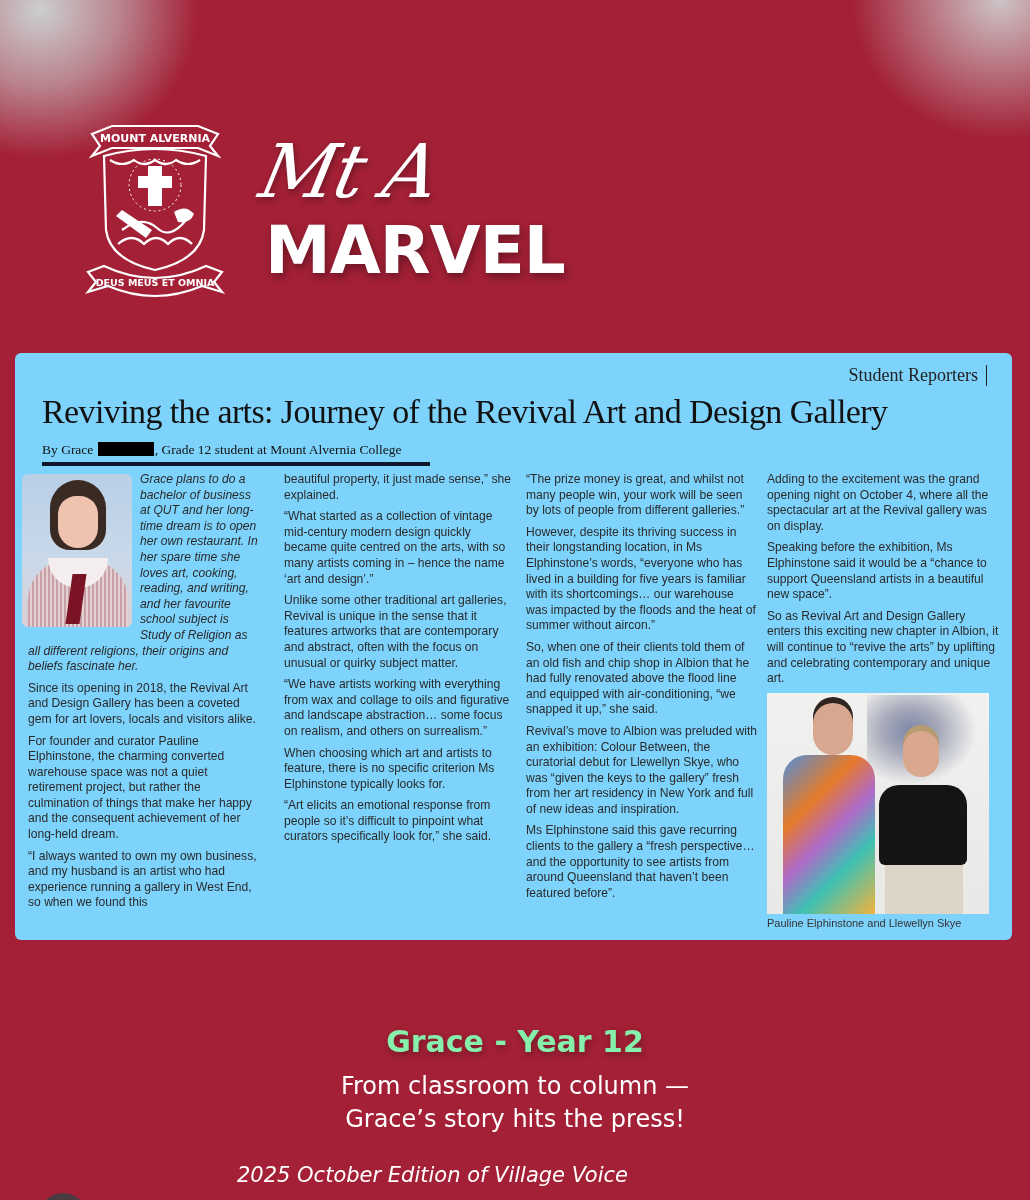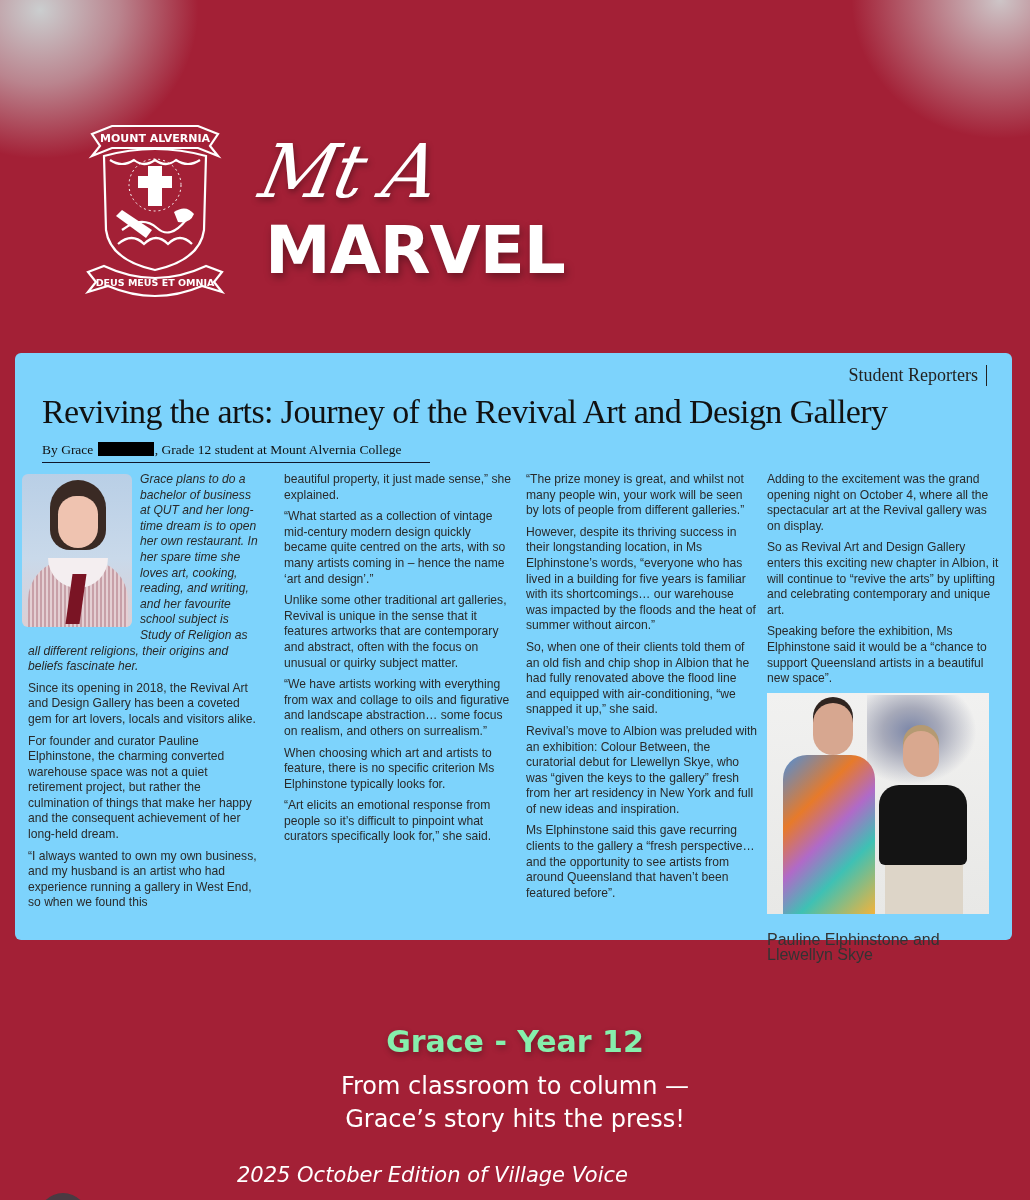--- a/index.html
+++ b/index.html
@@ -44,21 +44,21 @@
     padding-right: 8px; border-right: 1px solid #222;
   }
   .headline {
     position: absolute; left: 27px; top: 40px;
     font-family: "Liberation Serif", serif; font-size: 34px; color: #111;
     letter-spacing: -0.6px; white-space: nowrap;
   }
   .byline {
     position: absolute; left: 27px; top: 89px; width: 388px;
     font-family: "Liberation Serif", serif; font-size: 13.5px; color: #111;
-    padding-bottom: 4px; border-bottom: 1px solid #0f172a;
+    padding-bottom: 4px; border-bottom: 4px solid #0f172a;
     white-space: nowrap;
   }
   .redact { display: inline-block; width: 56px; height: 14px; background: #000; vertical-align: -2px; margin: 0 1px; }
   .col {
     position: absolute; top: 119px; width: 232px;
     font-size: 12.1px; line-height: 15.6px; color: #2a2a2a;
   }
   .col p { margin-bottom: 6px; }
   .col1 { left: 13px; }
   .col2 { left: 269px; }
@@ -78,21 +78,21 @@
   .gallery-photo {
     width: 222px; height: 221px; margin-top: 4px; position: relative; overflow: hidden;
     background: linear-gradient(180deg, #f1f1f0 0%, #e8e8e6 100%);
   }
   .gallery-photo .art { position:absolute; left:100px; top:2px; width:110px; height:90px; background: radial-gradient(ellipse at 40% 40%, #7b86a8 0%, #a6a9b9 30%, rgba(240,240,240,0) 70%); }
   .gallery-photo .p1-head { position:absolute; left:46px; top:10px; width:40px; height:52px; border-radius:20px; background:#d7a790; box-shadow: 0 -6px 0 #2f2420; }
   .gallery-photo .p1-dress { position:absolute; left:16px; top:62px; width:92px; height:159px; border-radius:24px 24px 0 0; background: linear-gradient(135deg,#4e8fd9 0%,#e77a2a 30%,#b06ac8 50%,#3ec1b4 70%,#f2b33c 100%); }
   .gallery-photo .p2-head { position:absolute; left:136px; top:38px; width:36px; height:46px; border-radius:18px; background:#d9a88f; box-shadow: 0 -6px 0 #b59a72; }
   .gallery-photo .p2-top { position:absolute; left:112px; top:92px; width:88px; height:80px; border-radius:20px 20px 6px 6px; background:#141414; }
   .gallery-photo .p2-pants { position:absolute; left:118px; top:170px; width:78px; height:51px; background:#ddd5c8; }
-  .caption { font-size: 16px; color: #333; margin-top: 18px; }
+  .caption { font-size: 11px; color: #333; margin-top: 2px; }
   .footer-title {
     position: absolute; left: 0; width: 1030px; top: 1024px; text-align: center;
     font-family: "DejaVu Sans", sans-serif; font-weight: bold; font-size: 30px; color: #86efac;
     text-shadow: 1px 3px 6px rgba(0,0,0,0.3);
   }
   .footer-sub {
     position: absolute; left: 0; width: 1030px; top: 1070px; text-align: center;
     font-family: "DejaVu Sans", sans-serif; font-size: 24px; line-height: 33px; color: #fff;
   }
   .footer-edition {
@@ -167,22 +167,22 @@
   <div class="col col3">
     <p>“The prize money is great, and whilst not many people win, your work will be seen by lots of people from different galleries.”</p>
     <p>However, despite its thriving success in their longstanding location, in Ms Elphinstone’s words, “everyone who has lived in a building for five years is familiar with its shortcomings… our warehouse was impacted by the floods and the heat of summer without aircon.”</p>
     <p>So, when one of their clients told them of an old fish and chip shop in Albion that he had fully renovated above the flood line and equipped with air-conditioning, “we snapped it up,” she said.</p>
     <p>Revival’s move to Albion was preluded with an exhibition: Colour Between, the curatorial debut for Llewellyn Skye, who was “given the keys to the gallery” fresh from her art residency in New York and full of new ideas and inspiration.</p>
     <p>Ms Elphinstone said this gave recurring clients to the gallery a “fresh perspective… and the opportunity to see artists from around Queensland that haven’t been featured before”.</p>
   </div>
 
   <div class="col col4">
     <p>Adding to the excitement was the grand opening night on October 4, where all the spectacular art at the Revival gallery was on display.</p>
+    <p>Speaking before the exhibition, Ms Elphinstone said it would be a “chance to support Queensland artists in a beautiful new space”.</p>
     <p>So as Revival Art and Design Gallery enters this exciting new chapter in Albion, it will continue to “revive the arts” by uplifting and celebrating contemporary and unique art.</p>
-    <p>Speaking before the exhibition, Ms Elphinstone said it would be a “chance to support Queensland artists in a beautiful new space”.</p>
     <div class="gallery-photo">
       <span class="art"></span>
       <span class="p1-dress"></span>
         <span class="p1-head"></span>
       <span class="p2-pants"></span>
         <span class="p2-top"></span>
         <span class="p2-head"></span>
     </div>
     <div class="caption">Pauline Elphinstone and Llewellyn Skye</div>
   </div>

